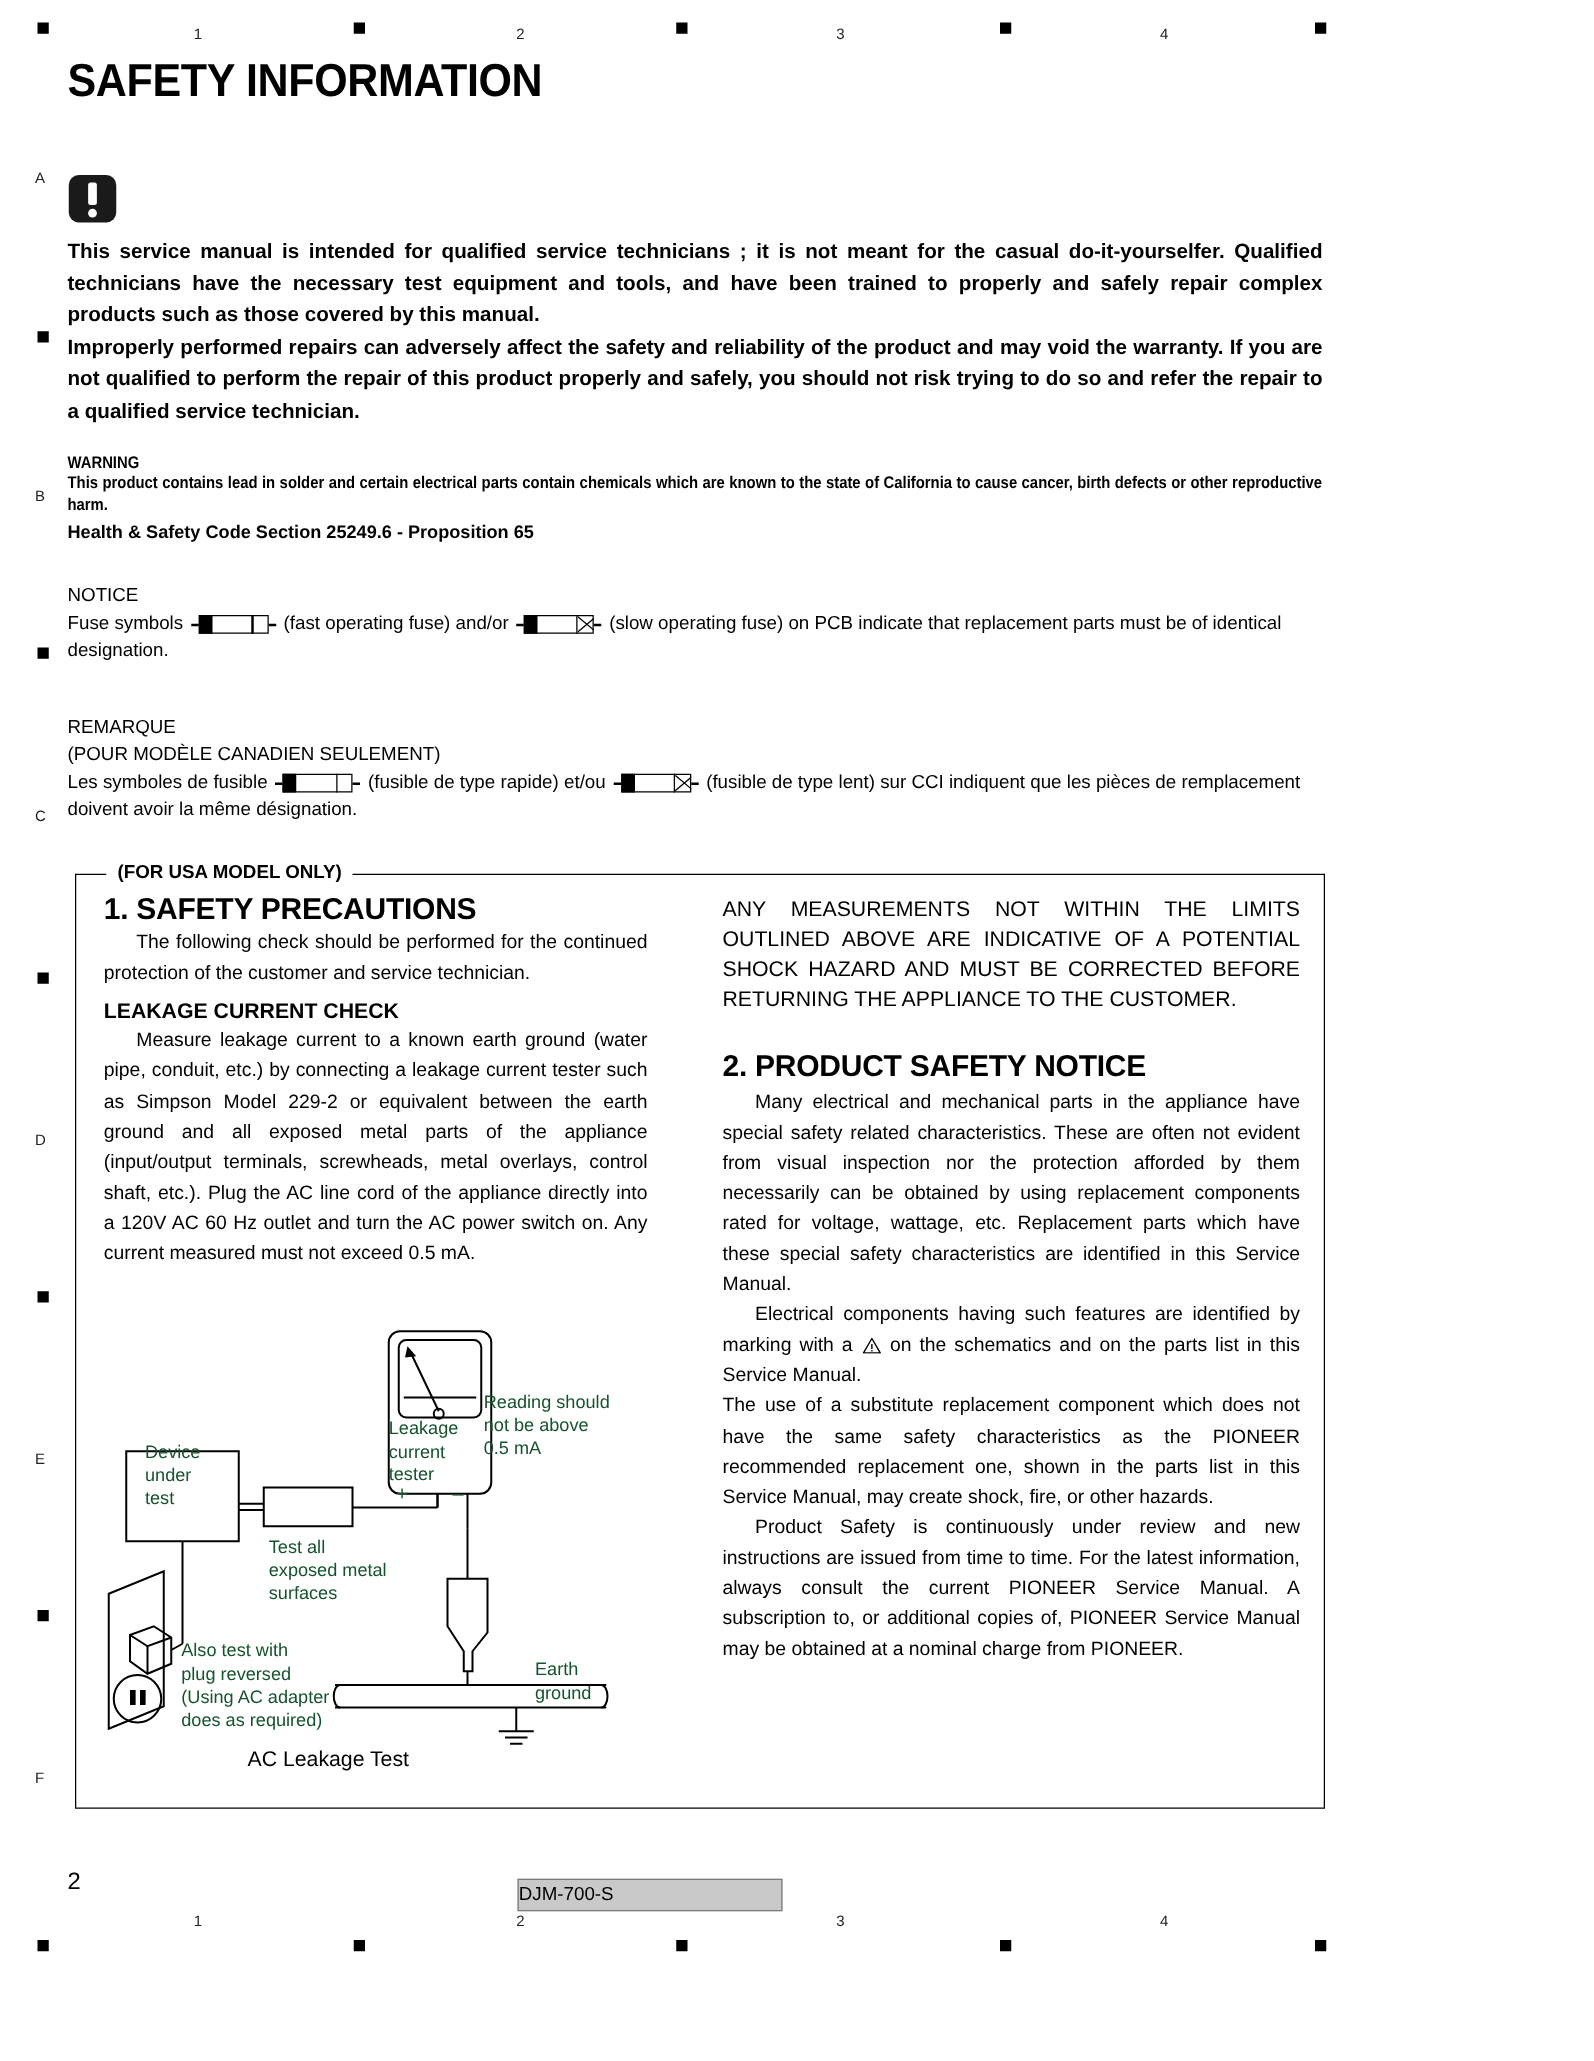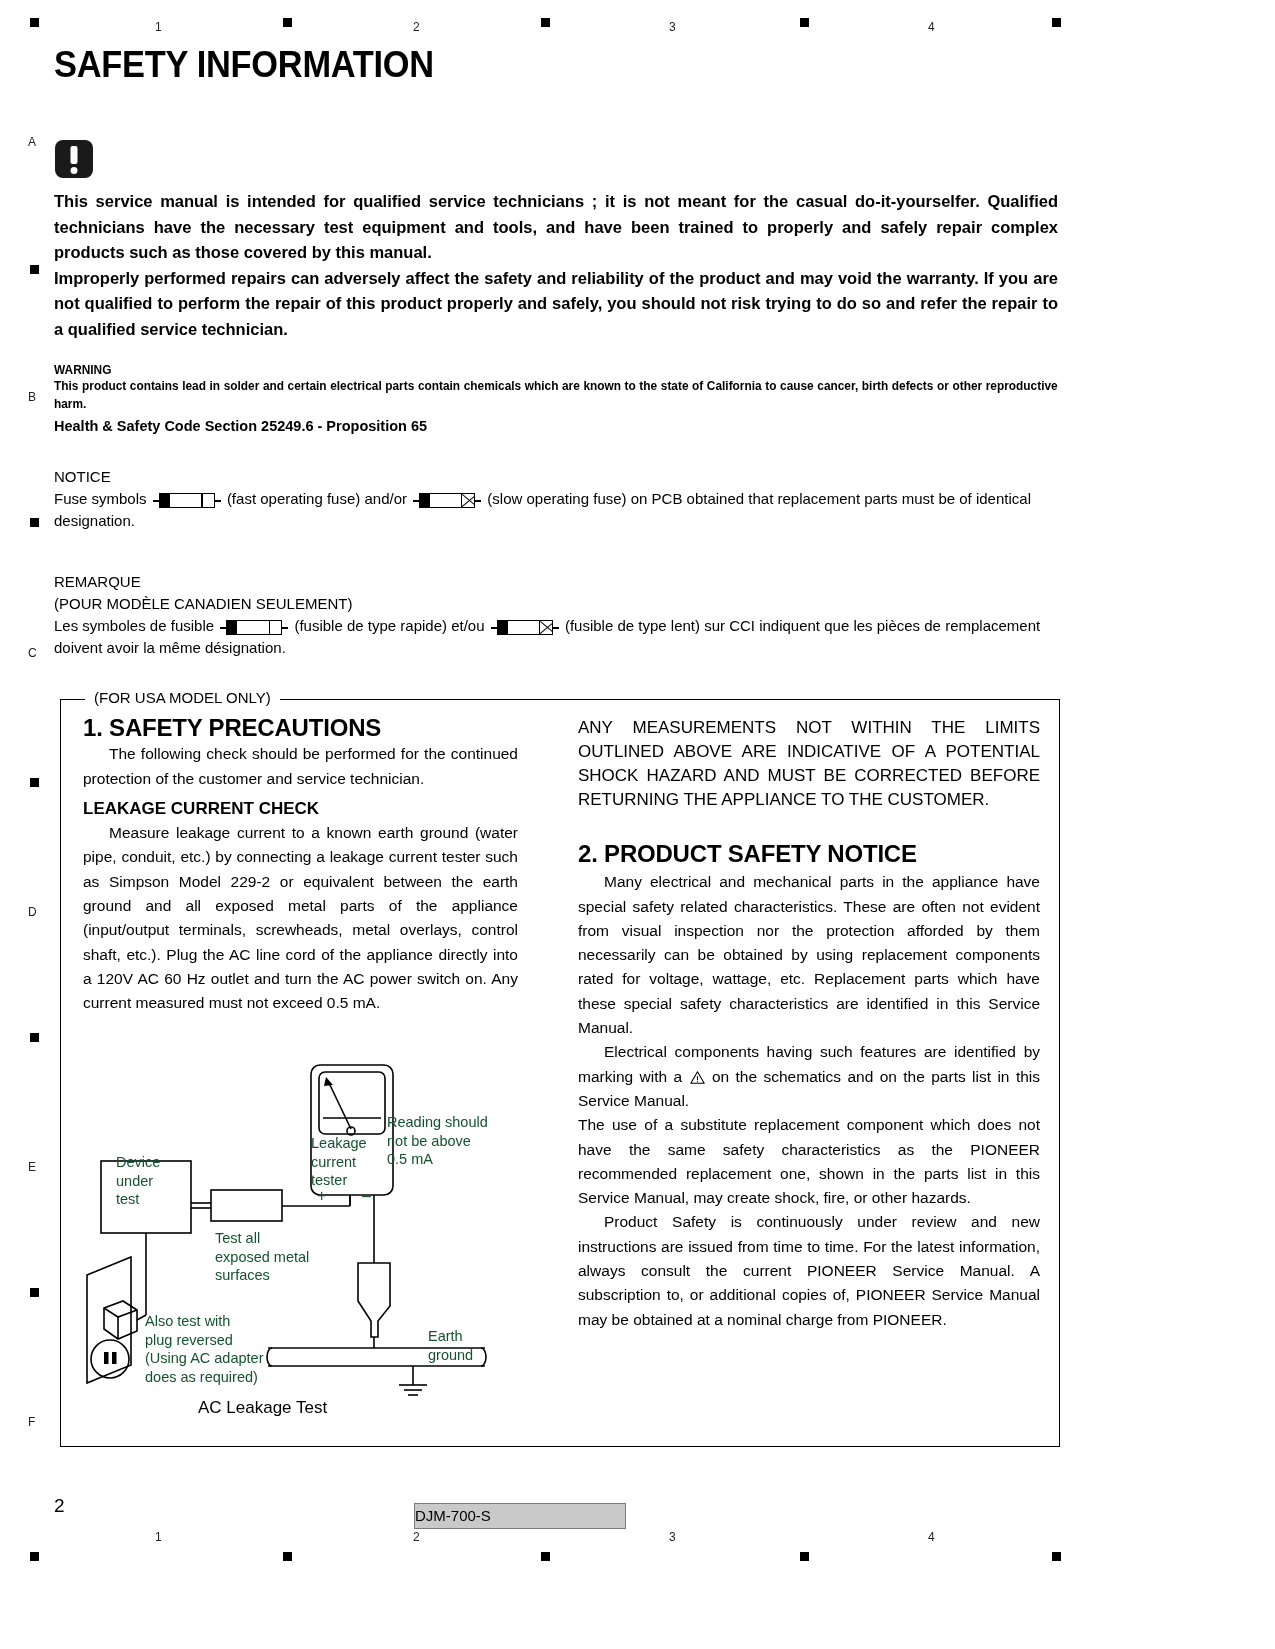--- a/index.html
+++ b/index.html
@@ -78,21 +78,21 @@
   .fuse .xbox i.a{transform:rotate(40deg);}
   .fuse .xbox i.b{transform:rotate(-40deg);}
 
   
   .usabox{
     position:absolute;left:60px;top:699px;width:1000px;height:748px;
     border:1.3px solid #000;box-sizing:border-box;
   }
   .usabox-legend{
     position:absolute;left:85px;top:689px;background:#fff;
-    padding:0 9px;font-size:15px;font-weight:normal;
+    padding:0 9px;font-size:15px;font-weight:bold;
   }
   .col{position:absolute;top:716px;font-size:15.5px;line-height:24.3px;}
   .col.left{left:83px;width:435px;}
   .col.right{left:578px;width:462px;}
   .col p{margin:0 0 0 0;text-align:justify;text-justify:inter-word;}
   .col p.ind{text-indent:26px;}
   .h-num{font-size:24px;font-weight:bold;margin:0 0 2px 0;letter-spacing:-0.2px;}
   .h-sub{font-size:17px;font-weight:bold;margin:6px 0 0 0;}
   .allcaps{font-size:17px;font-weight:normal;line-height:24px;text-align:justify;margin:0;}
   .h-num2{font-size:24px;font-weight:bold;margin:30px 0 4px 0;letter-spacing:-0.2px;}
@@ -181,21 +181,21 @@
       </span>
       <span>(fast operating fuse) and/or</span>
       <span class="fuse" style="width:68px;height:15px;">
         <span class="lead l"></span><span class="lead r"></span>
         <span class="body"></span><span class="cap"></span>
         <span class="xbox" style="right:6px;">
             <i class="a"></i>
             <i class="b"></i>
           </span>
       </span>
-      <span>(slow operating fuse) on PCB obtained that replacement parts must</span>
+      <span>(slow operating fuse) on PCB indicate that replacement parts must</span>
       <span>be of identical designation.</span>
     </div>
   </div>
 
   <div class="notice" style="top:571px;">
     <div class="ln">REMARQUE</div>
     <div class="ln">(POUR MODÈLE CANADIEN SEULEMENT)</div>
     <div class="flow">
       <span>Les symboles de fusible</span>
       <span class="fuse" style="width:68px;height:15px;">

